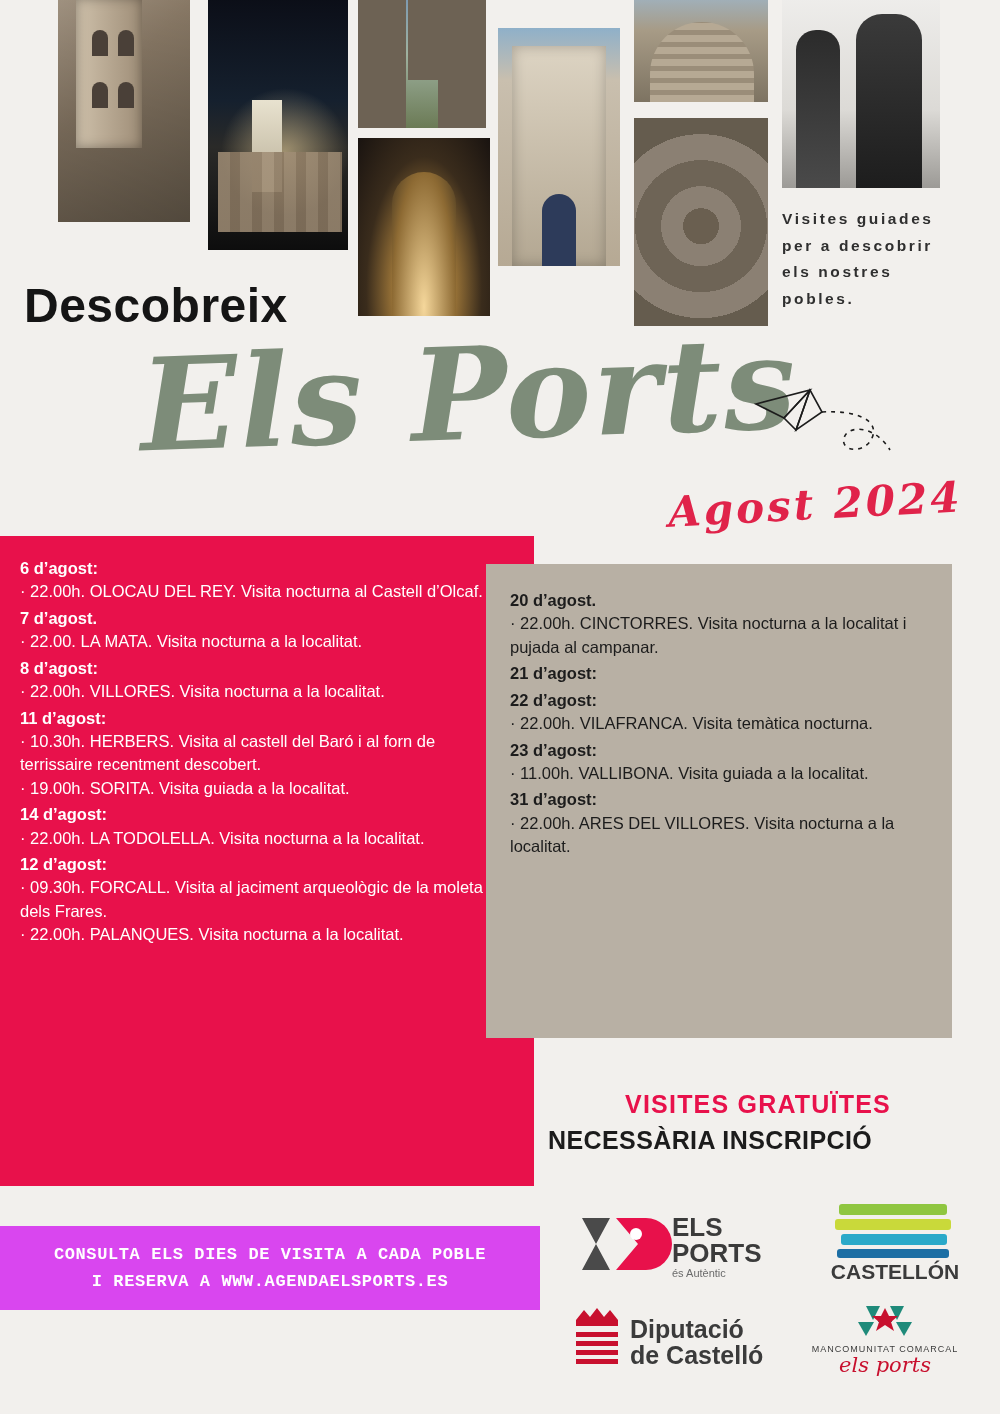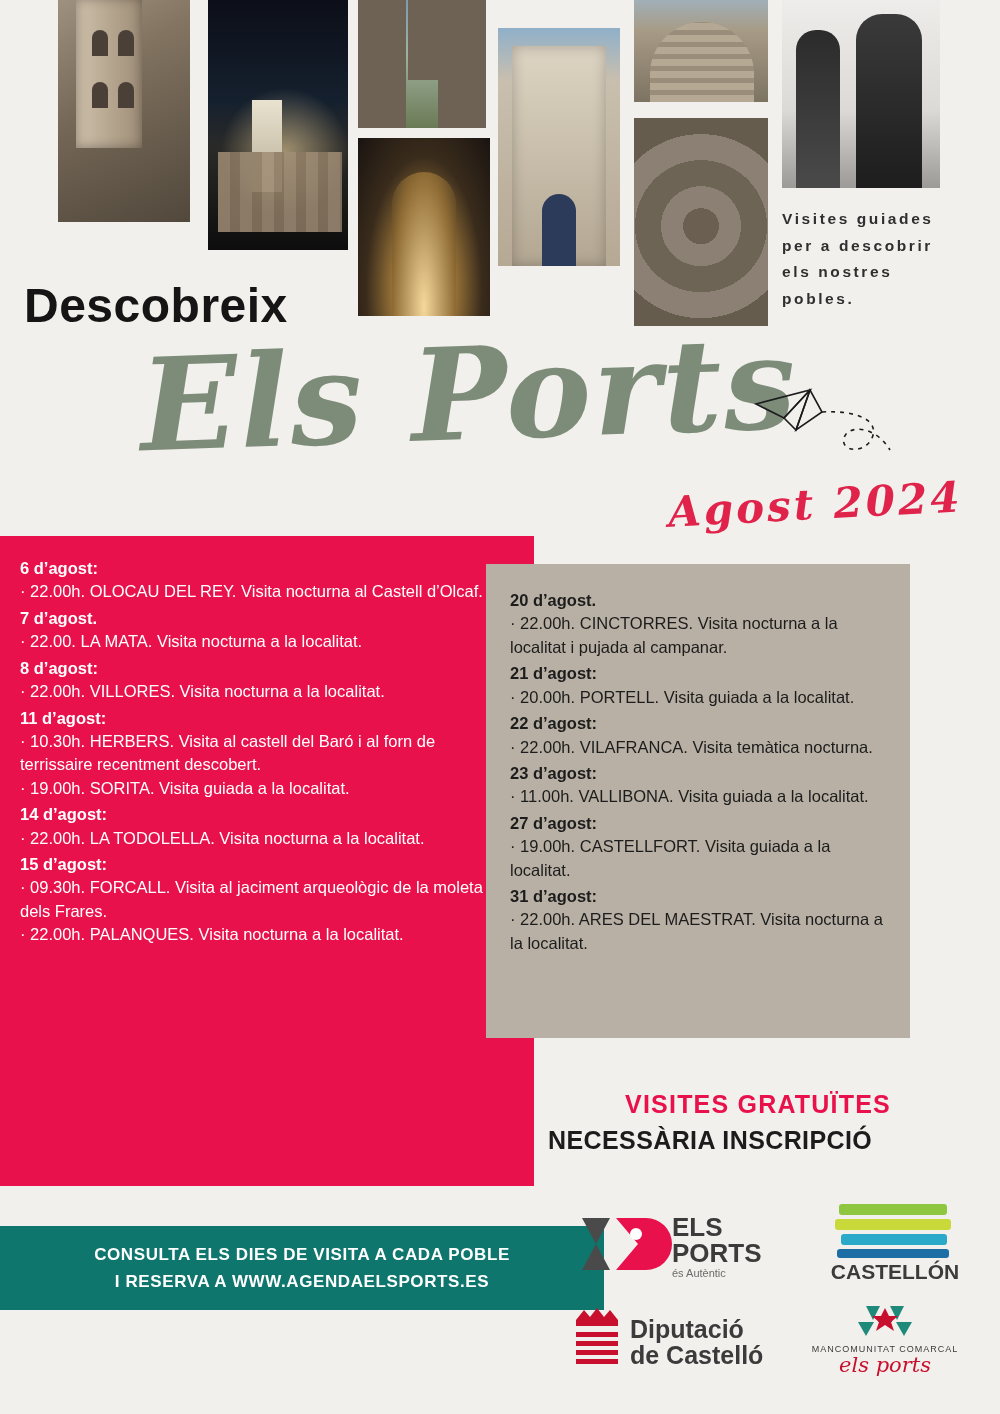--- a/index.html
+++ b/index.html
@@ -212,21 +212,21 @@
     padding: 18px 24px 0 20px;
     color: #ffffff;
     font-size: 16.5px;
     line-height: 1.42;
     font-weight: 700;
   }
   .panel-grey {
     position: absolute;
     left: 486px;
     top: 564px;
-    width: 424px;
+    width: 466px;
     height: 474px;
     background: #b8b0a4;
   }
   .panel-grey .list {
     padding: 22px 18px 0 24px;
     color: #1c1c1c;
     font-size: 16.5px;
     line-height: 1.42;
     font-weight: 700;
   }
@@ -256,33 +256,34 @@
     width: 420px;
     color: #1c1c1c;
     font-size: 25px;
     font-weight: 600;
     letter-spacing: 0.4px;
   }
   .cta {
     position: absolute;
     left: 0;
     top: 1226px;
-    width: 604px;
+    width: 540px;
     height: 84px;
-    background: #0f766e;
+    background: #d946ef;
     color: #ffffff;
     display: flex;
     flex-direction: column;
     align-items: center;
     justify-content: center;
     font-size: 17px;
     font-weight: 800;
     letter-spacing: 0.6px;
     line-height: 1.6;
     text-align: center;
+    font-family: Liberation Mono, monospace;
   }
 
   
   .logo { position: absolute; }
   .logo-elsports { left: 576px; top: 1204px; width: 210px; height: 80px; }
   .logo-castellon { left: 825px; top: 1200px; width: 140px; height: 86px; }
   .logo-diputacio { left: 570px; top: 1304px; width: 200px; height: 72px; }
   .logo-manc { left: 810px; top: 1302px; width: 150px; height: 76px; }
 
   .lg-text { font-family: "Liberation Sans", sans-serif; }
@@ -330,52 +331,47 @@
     <div class="day">
       <div>11 d’agost:</div>
       <div class="ev">· 10.30h. HERBERS. Visita al castell del Baró i al forn de terrissaire recentment descobert.</div>
       <div class="ev">· 19.00h. SORITA. Visita guiada a la localitat.</div>
     </div>
     <div class="day">
       <div>14 d’agost:</div>
       <div class="ev">· 22.00h. LA TODOLELLA. Visita nocturna a la localitat.</div>
     </div>
     <div class="day">
-      <div>15 d’agost:</div>
+      <div>12 d’agost:</div>
       <div class="ev">· 09.30h. FORCALL. Visita al jaciment arqueològic de la moleta dels Frares.</div>
       <div class="ev">· 22.00h. PALANQUES. Visita nocturna a la localitat.</div>
     </div>
   </div>
 </div>
 
 <div class="panel-grey">
   <div class="list">
     <div class="day">
       <div>20 d’agost.</div>
       <div class="ev">· 22.00h. CINCTORRES. Visita nocturna a la localitat i pujada al campanar.</div>
     </div>
     <div class="day">
       <div>21 d’agost:</div>
-      <div class="ev">· 20.00h. PORTELL. Visita guiada a la localitat.</div>
     </div>
     <div class="day">
       <div>22 d’agost:</div>
       <div class="ev">· 22.00h. VILAFRANCA. Visita temàtica nocturna.</div>
     </div>
     <div class="day">
       <div>23 d’agost:</div>
       <div class="ev">· 11.00h. VALLIBONA. Visita guiada a la localitat.</div>
     </div>
     <div class="day">
-      <div>27 d’agost:</div>
-      <div class="ev">· 19.00h. CASTELLFORT. Visita guiada a la localitat.</div>
-    </div>
-    <div class="day">
       <div>31 d’agost:</div>
-      <div class="ev">· 22.00h. ARES DEL MAESTRAT. Visita nocturna a la localitat.</div>
+      <div class="ev">· 22.00h. ARES DEL VILLORES. Visita nocturna a la localitat.</div>
     </div>
   </div>
 </div>
 
 <div class="free-title">VISITES GRATUÏTES</div>
 <div class="free-sub">NECESSÀRIA INSCRIPCIÓ</div>
 
 <div class="cta">
   <span>CONSULTA ELS DIES DE VISITA A CADA POBLE</span>
   <span>I RESERVA A WWW.AGENDAELSPORTS.ES</span>

